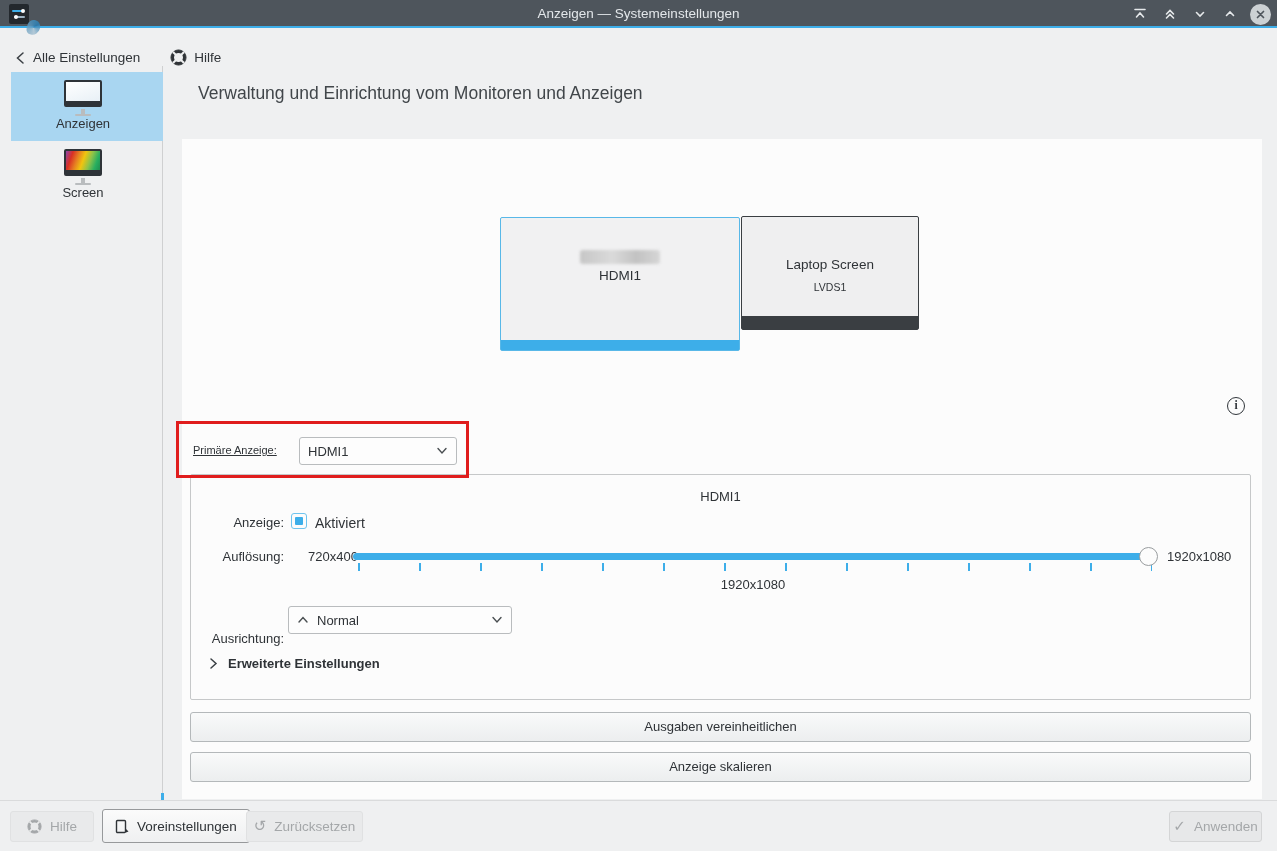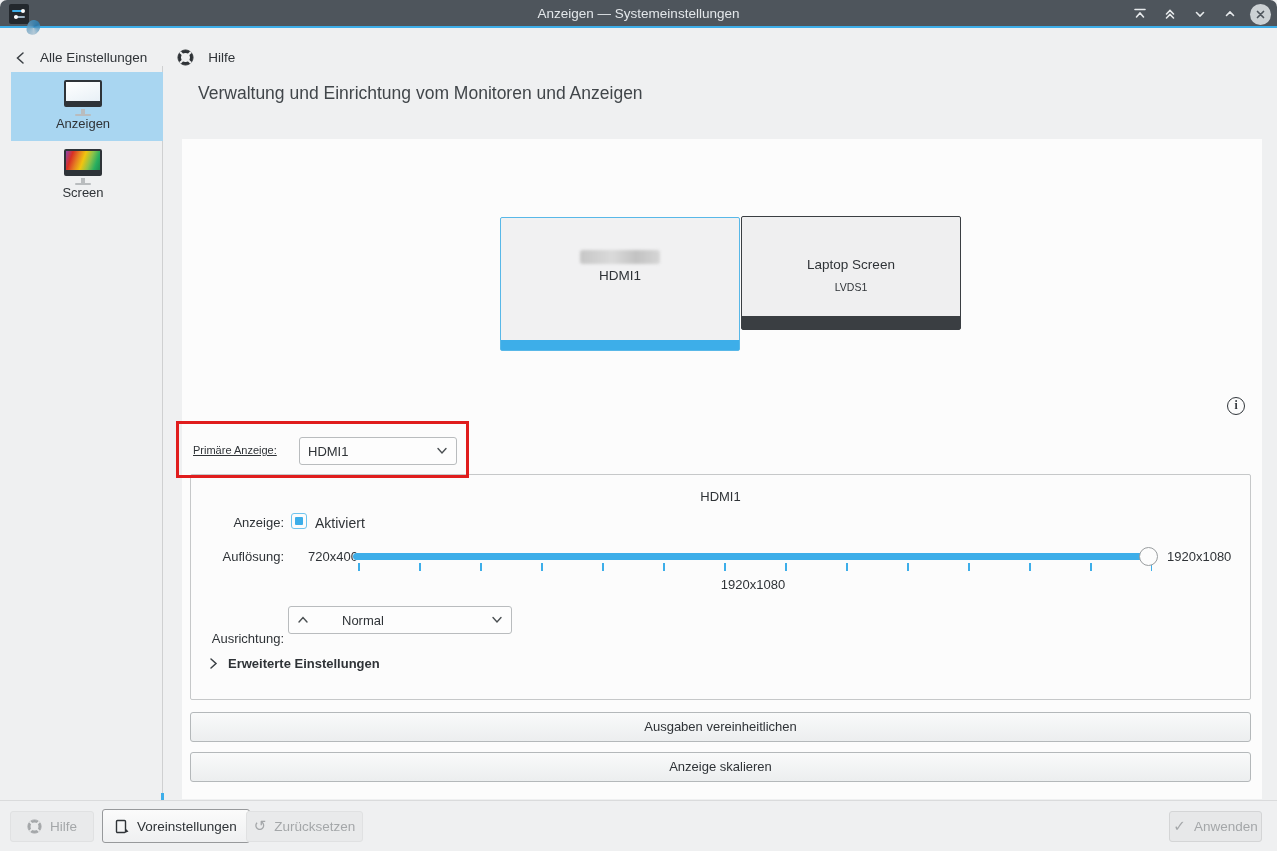--- a/index.html
+++ b/index.html
@@ -1,35 +1,35 @@
 <!DOCTYPE html>
 <html><head>
 <meta charset="utf-8">
 <style>
   * { box-sizing: border-box; margin: 0; padding: 0; }
   html,body { width:1277px; height:851px; }
   body { font-family: "Liberation Sans", sans-serif; font-size:13px; color:#2f3337; background:#eff0f1; }
-  .app { position:relative; width:1277px; height:851px; overflow:hidden; background:#eff0f1;border-radius:7px; }
+  .app { position:relative; width:1277px; height:851px; overflow:hidden; background:#eff0f1; }
 
   
   .titlebar { position:absolute; left:0; top:0; width:1277px; height:28px; background:#4e555c; border-bottom:2px solid #3daee9; display:flex; align-items:center; }
   .titlebar-title { position:absolute; left:0; right:0; text-align:center; color:#e3e7ea; font-size:13.5px; }
   .win-icon { position:absolute; left:9px; top:4px; width:20px; height:20px; background:#23282d; border-radius:2px; }
   .win-icon i { position:absolute; height:2px; border-radius:1px; background:#3daee9; }
   .win-icon i.l1 { left:3px; top:6px; width:11px; }
   .win-icon i.l2 { left:5px; top:12px; width:11px; background:#9fb4c4; }
   .win-icon b { position:absolute; width:4px; height:4px; border-radius:50%; background:#fcfcfc; }
   .win-icon b.d1 { left:12px; top:5px; } .win-icon b.d2 { left:5px; top:11px; }
   .win-controls { position:absolute; right:6px; top:0; height:28px; display:flex; align-items:center; gap:10px; }
   .win-btn { width:20px; height:20px; display:flex; align-items:center; justify-content:center; cursor:pointer; }
   .close-btn { width:21px; height:21px; border-radius:50%; background:#ccd1d4; display:flex; align-items:center; justify-content:center; }
 
   
   .toolbar { position:absolute; left:0; top:30px; width:1277px; height:36px; background:#eff0f1; display:flex; align-items:center; }
-  .tool-item { display:flex; align-items:center; gap:14px; height:30px; padding:0 6px; cursor:pointer;margin-top:19px; }
+  .tool-item { display:flex; align-items:center; gap:7px; height:30px; padding:0 6px; cursor:pointer;margin-top:19px; }
   .tool-item span { font-size:13.5px; }
   .back-item { margin-left:8px; }
   .busy-cursor { position:absolute; left:27px; top:20px; width:13px; height:15px;
      background: conic-gradient(from 40deg, #2a7fb5, #a9c2d2, #5b98be, #2a7fb5); border-radius:50% 50% 60% 40%; opacity:.85; transform:rotate(15deg); }
 
   
   .sidebar { position:absolute; left:0; top:66px; width:163px; height:734px; background:#eff0f1; border-right:1px solid #cfd0d1; }
   .side-item { position:relative; width:152px; margin-left:11px; padding:8px 8px 10px 0; text-align:center; cursor:pointer; }
   .side-item.selected { background:#a9d6f1; }
   .side-label { display:block; margin-top:6px; font-size:13px; }
@@ -44,38 +44,38 @@
   .icon-sliders b.d1 { left:18px; top:8.5px; } .icon-sliders b.d2 { left:9px; top:16.5px; }
   .side-gap { height:6px; }
 
   
   .heading { position:absolute; left:198px; top:83px; font-size:17.5px; color:#41464a; }
   .view { position:absolute; left:182px; top:139px; width:1080px; height:660px; background:#fcfcfc; }
 
   
   .monitor { position:absolute; border-radius:2px; text-align:center; }
   .monitor-hdmi { left:318px; top:78px; width:240px; height:134px; background:#f1f1f2; border:1.5px solid #58b8e8; }
-  .monitor-laptop { left:559px; top:77px; width:220px; height:114px; background:#efeff0; border:1.5px solid #3a3e42; }
+  .monitor-laptop { left:559px; top:77px; width:178px; height:114px; background:#efeff0; border:1.5px solid #3a3e42; }
   .mon-bar { position:absolute; left:0; right:0; bottom:0; }
   .mon-bar.blue { height:10px; background:#3daee9; }
   .mon-bar.dark { height:13px; background:#3a3e42; }
   .redacted { position:absolute; left:50%; top:32px; transform:translateX(-50%); width:80px; height:14px; border-radius:3px;
      background:linear-gradient(90deg,#c6c6c6,#dadada 40%,#c2c2c2 70%,#d6d6d6); filter:blur(1.5px); }
   .mon-name { position:absolute; left:0; right:0; top:50px; font-size:13.5px; color:#2f3337; }
   .mon-name.laptop { top:40px; }
   .mon-output { position:absolute; left:0; right:0; top:64px; font-size:10.5px; color:#2f3337; }
 
   .info-icon { position:absolute; left:1045px; top:258px; width:18px; height:18px; border:1.6px solid #31363b; border-radius:50%; text-align:center; line-height:15px; font-size:11.5px; font-weight:bold; color:#31363b; font-family:"Liberation Serif", serif; }
 
   
   .red-highlight { position:absolute; left:176px; top:421px; width:293px; height:57px; border:3px solid #e01d1d; z-index:5; pointer-events:none; }
   .primary-label { position:absolute; left:193px; top:444px; font-size:11px;text-decoration:underline; }
   .combo { position:absolute; height:28px; background:#fdfdfd; border:1px solid #b9bcbe; border-radius:3px; display:flex; align-items:center; padding:0 8px; cursor:pointer; }
   .combo .chev { margin-left:auto; }
-  .combo-orient { left:288px; top:606px; width:224px;gap:25px; }
+  .combo-orient { left:288px; top:606px; width:224px; }
   .combo span.val { font-size:13px; }
 
   
   .panel { position:absolute; left:190px; top:474px; width:1061px; height:226px; border:1px solid #c6c8c9; border-radius:2px; }
   .panel-title { position:absolute; left:0; right:0; top:14px; text-align:center; font-size:13px; }
   .row-label { position:absolute; font-size:13px; text-align:right; }
   .lbl-display { left:40px; top:40px; width:53px; }
   .lbl-resolution { left:20px; top:74px; width:73px; }
   .lbl-orient { left:13px; top:156px; width:80px; }
   .checkbox { position:absolute; left:100px; top:38px; width:16px; height:16px; border:1.5px solid #6fc4ee; border-radius:3px; background:#fcfcfc; }

